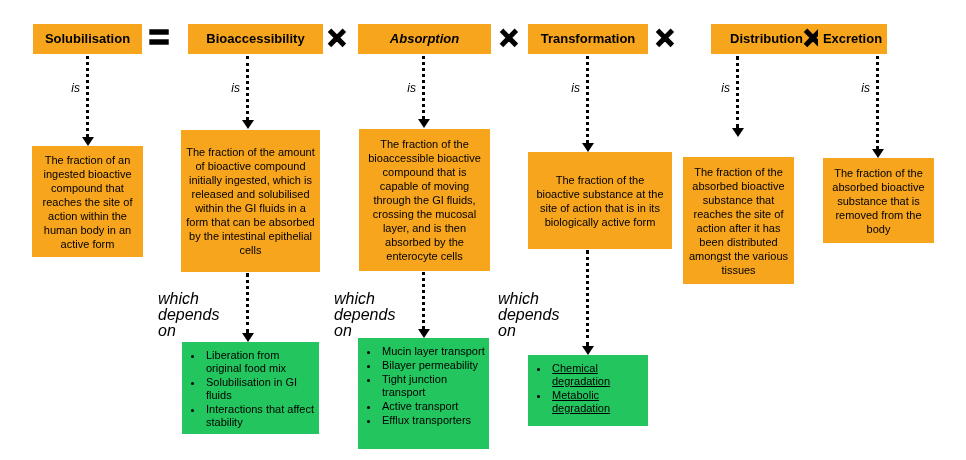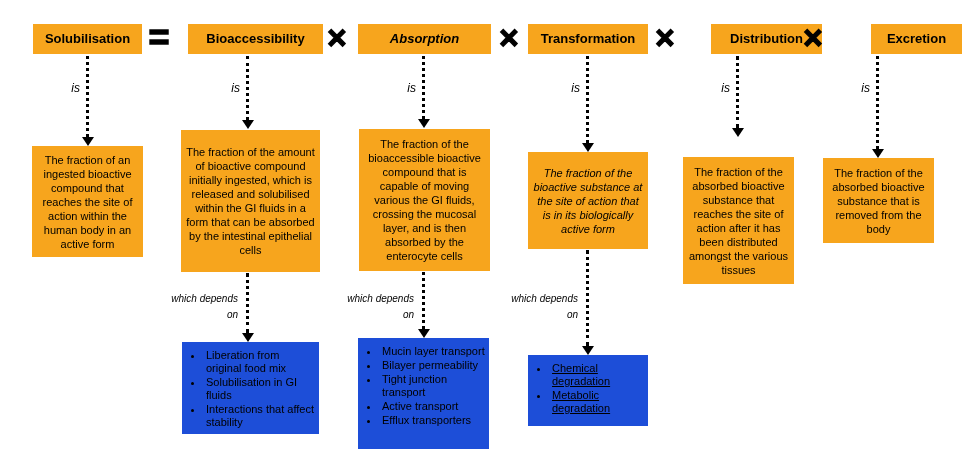--- a/index.html
+++ b/index.html
@@ -47,40 +47,40 @@
     position:absolute;
     font-style:italic;
     font-size:12px;
     line-height:16px;
     text-align:right;
     width:40px;
   }
   .lbl2{
     position:absolute;
     font-style:italic;
-    font-size:10px;
+    font-size:16px;
     line-height:16px;
-    text-align:right;
+    text-align:left;
     width:80px;
   }
   .def{
     position:absolute;
     background:#F7A51D;
     font-size:11px;
     line-height:14px;
     text-align:center;
     display:flex;
     align-items:center;
     justify-content:center;
     padding:6px 5px;
     box-sizing:border-box;
   }
   .blt{
     position:absolute;
-    background:#1d4ed8;
+    background:#22c55e;
     box-sizing:border-box;
     padding:7px 4px 6px 8px;
   }
   .blt ul{
     margin:0;
     padding:0 0 0 14px;
     font-size:11px;
     line-height:13px;
     text-align:left;
   }
@@ -119,21 +119,21 @@
     </div>
   </div>
 
   <div class="op tm" style="left:321px;">×</div>
 
   <div>
     <div class="hdr" style="left:358px;top:24px;width:133px;font-style:italic;">Absorption</div>
     <div class="arrow" style="left:422px;top:56px;height:63px;"></div>
     <div class="ahead" style="left:418px;top:119px;"></div>
     <div class="lbl" style="left:376px;top:80px;">is</div>
-    <div class="def" style="left:359px;top:129px;width:131px;height:142px;">The fraction of the bioaccessible bioactive compound that is capable of moving various the GI fluids, crossing the mucosal layer, and is then absorbed by the enterocyte cells</div>
+    <div class="def" style="left:359px;top:129px;width:131px;height:142px;">The fraction of the bioaccessible bioactive compound that is capable of moving through the GI fluids, crossing the mucosal layer, and is then absorbed by the enterocyte cells</div>
     <div class="arrow" style="left:422px;top:272px;height:57px;"></div>
     <div class="ahead" style="left:418px;top:329px;"></div>
     <div class="lbl2" style="left:334px;top:291px;">which depends on</div>
     <div class="blt" style="left:358px;top:338px;width:131px;height:111px;">
       <ul>
         <li>Mucin layer transport</li>
         <li>Bilayer permeability</li>
         <li>Tight junction transport</li>
         <li>Active transport</li>
         <li>Efflux transporters</li>
@@ -141,21 +141,21 @@
     </div>
   </div>
 
   <div class="op tm" style="left:493px;">×</div>
 
   <div>
     <div class="hdr" style="left:528px;top:24px;width:120px;">Transformation</div>
     <div class="arrow" style="left:586px;top:56px;height:87px;"></div>
     <div class="ahead" style="left:582px;top:143px;"></div>
     <div class="lbl" style="left:540px;top:80px;">is</div>
-    <div class="def" style="left:528px;top:152px;width:120px;height:97px;font-style:italic;">The fraction of the bioactive substance at the site of action that is in its biologically active form</div>
+    <div class="def" style="left:528px;top:152px;width:144px;height:97px;">The fraction of the bioactive substance at the site of action that is in its biologically active form</div>
     <div class="arrow" style="left:586px;top:250px;height:96px;"></div>
     <div class="ahead" style="left:582px;top:346px;"></div>
     <div class="lbl2" style="left:498px;top:291px;">which depends on</div>
     <div class="blt" style="left:528px;top:355px;width:120px;height:71px;text-decoration:underline;">
       <ul>
         <li>Chemical degradation</li>
         <li>Metabolic degradation</li>
       </ul>
     </div>
   </div>
@@ -166,20 +166,20 @@
     <div class="hdr" style="left:683px;top:24px;width:111px;margin-left:28px;">Distribution</div>
     <div class="arrow" style="left:736px;top:56px;height:72px;"></div>
     <div class="ahead" style="left:732px;top:128px;"></div>
     <div class="lbl" style="left:690px;top:80px;">is</div>
     <div class="def" style="left:683px;top:137px;width:111px;height:127px;margin-top:20px;">The fraction of the absorbed bioactive substance that reaches the site of action after it has been distributed amongst the various tissues</div>
   </div>
 
   <div class="op tm" style="left:797px;">×</div>
 
   <div>
-    <div class="hdr" style="left:871px;top:24px;width:91px;">Excretion</div>
+    <div class="hdr" style="left:818px;top:24px;width:69px;">Excretion</div>
     <div class="arrow" style="left:876px;top:56px;height:93px;"></div>
     <div class="ahead" style="left:872px;top:149px;"></div>
     <div class="lbl" style="left:830px;top:80px;">is</div>
     <div class="def" style="left:823px;top:158px;width:111px;height:85px;">The fraction of the absorbed bioactive substance that is removed from the body</div>
   </div>
 
 </div>
 
 </body></html>

